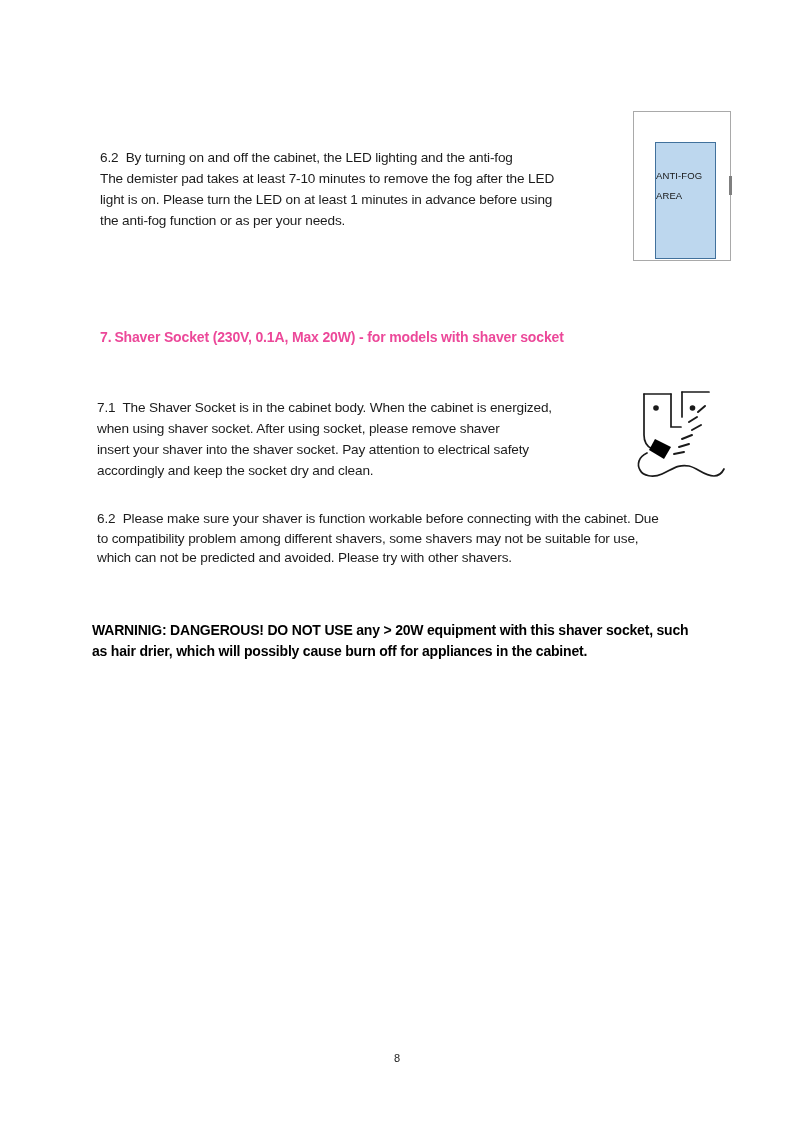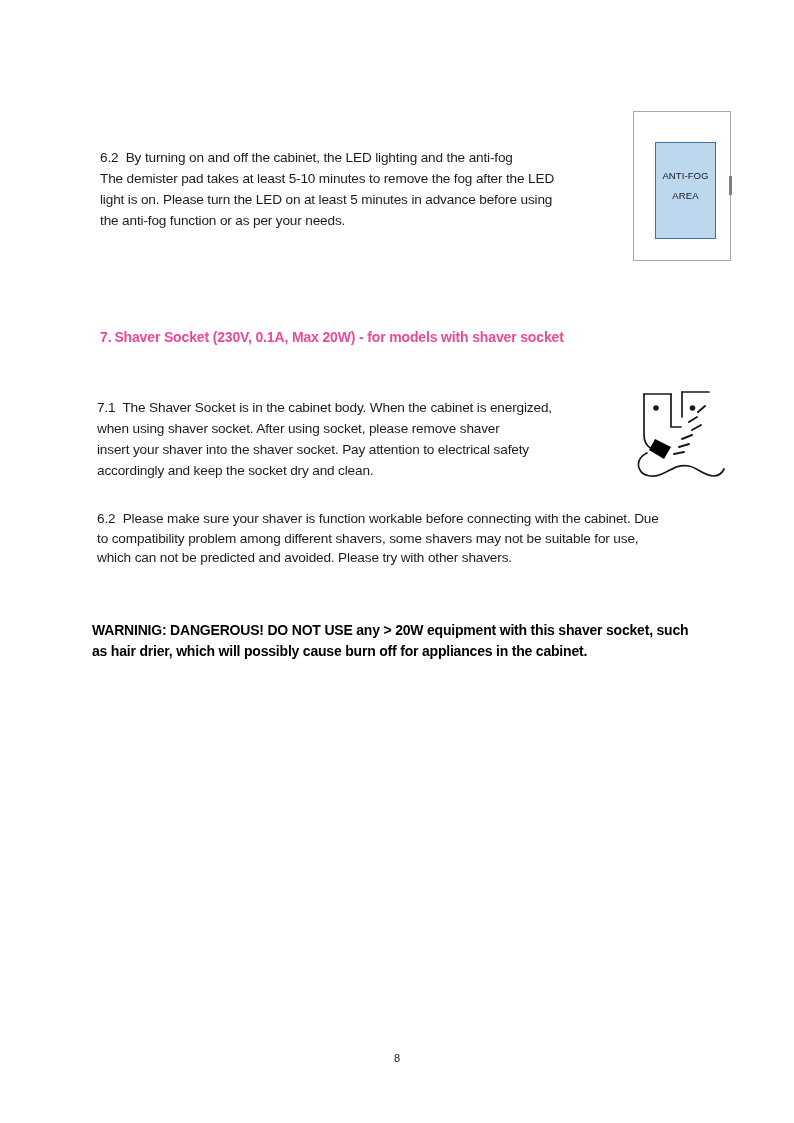--- a/index.html
+++ b/index.html
@@ -47,24 +47,23 @@
 
   
   .mirror {
     position: absolute; left: 633px; top: 95px;
     width: 98px; height: 150px;
     background: #ffffff;
     border: 1px solid #a9a9a9;
   }
   .antifog-panel {
     position: absolute; left: 21px; top: 30px;
-    width: 61px; height: 97px;
+    width: 61px; height: 117px;
     background: #bdd7ee;
     border: 1px solid #41719c;
-    text-align: center;
   }
   .antifog-panel .lbl1 {
     margin-top: 27px; font-size: 9.5px; color: #151515; letter-spacing: 0.1px;
   }
   .antifog-panel .lbl2 {
     margin-top: 9px; font-size: 9.5px; color: #151515; letter-spacing: 0.1px;
   }
   .mirror-handle {
     position: absolute; right: -2px; top: 64px;
     width: 3px; height: 19px; background: #7f7f7f;
@@ -81,22 +80,22 @@
     font-size: 11px; color: #222;
   }
 </style>
 </head>
 <body>
 
 <div class="page">
 
   <section class="para" id="sec62">
     <div class="line">6.2  By turning on and off the cabinet, the LED lighting and the anti-fog</div>
-    <div class="line">The demister pad takes at least 5-10 minutes to remove the fog after the LED</div>
-    <div class="line">light is on. Please turn the LED on at least 5 minutes in advance before using</div>
+    <div class="line">The demister pad takes at least 7-10 minutes to remove the fog after the LED</div>
+    <div class="line">light is on. Please turn the LED on at least 1 minutes in advance before using</div>
     <div class="line">the anti-fog function or as per your needs.</div>
   </section>
 
   <div class="mirror" style="border-color: rgb(169, 169, 169);">
     <div class="antifog-panel" style="background: rgb(189, 215, 238); border-color: rgb(65, 113, 156);">
       <div class="lbl1">ANTI-FOG</div>
       <div class="lbl2">AREA</div>
     </div>
     <div class="mirror-handle" style="background: rgb(127, 127, 127);"></div>
   </div>

